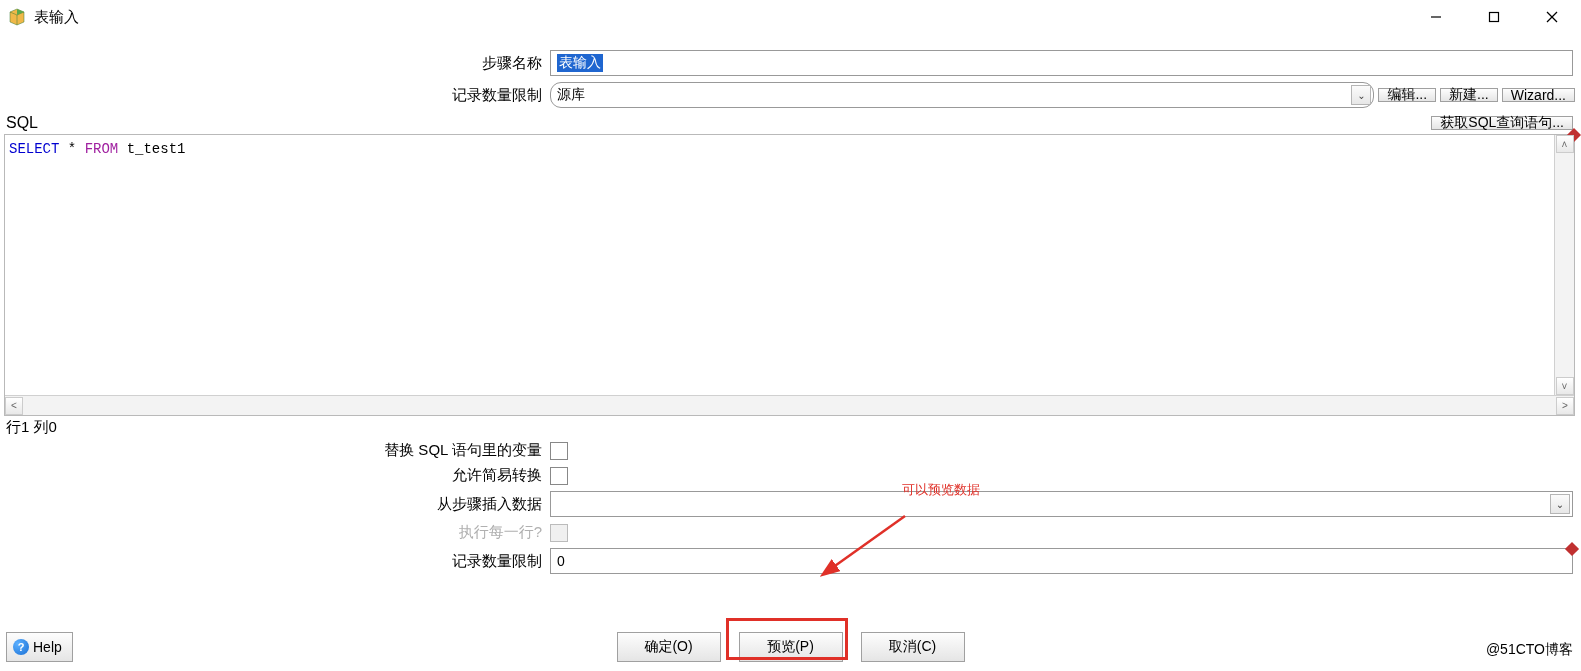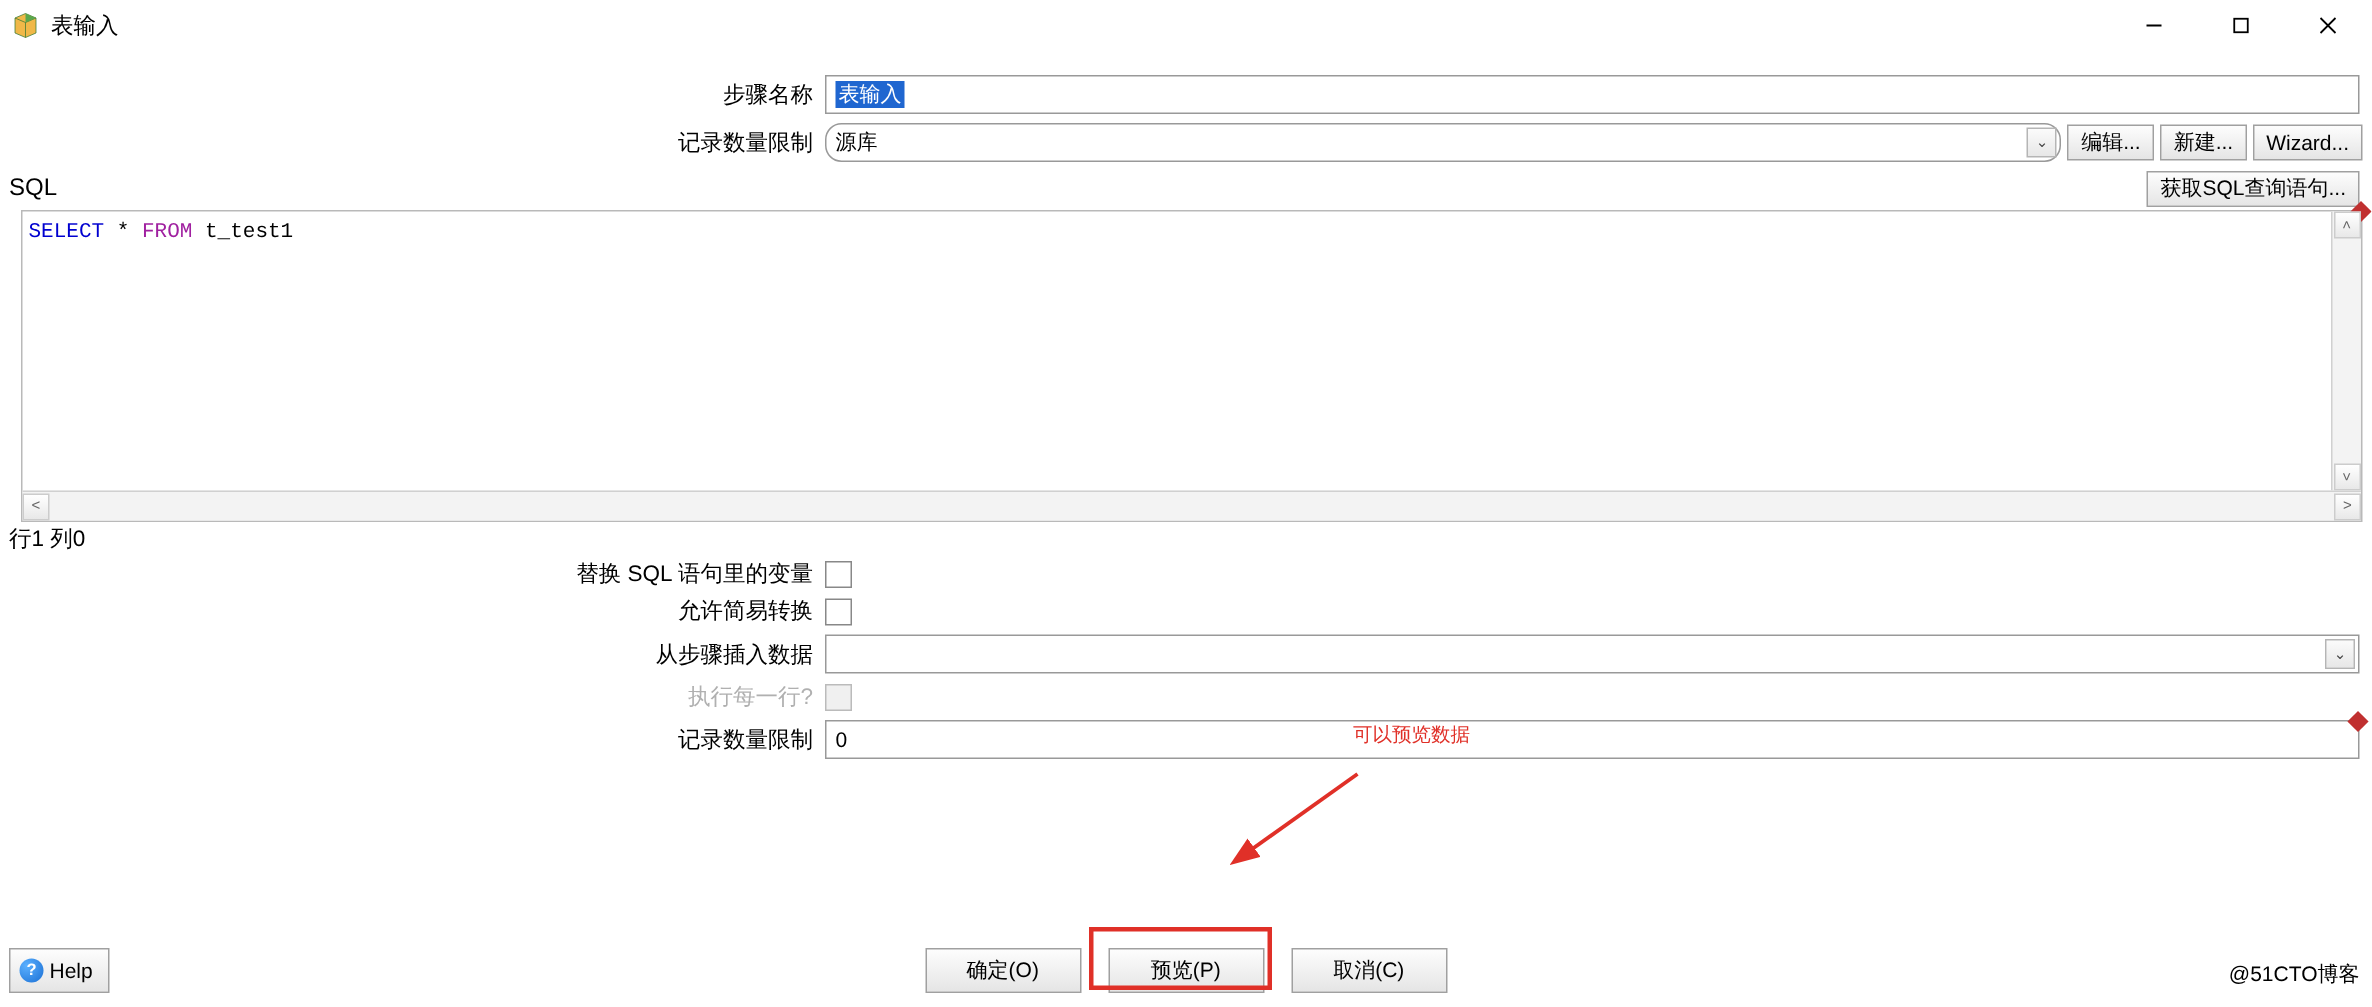--- a/index.html
+++ b/index.html
@@ -85,21 +85,21 @@
     border-radius: 11px;
   }
   .combo-arrow {
     width: 20px; height: 20px;
     border: 1px solid #b5b5b5;
     background: linear-gradient(#fbfbfb,#e7e7e7);
     display:flex; align-items:center; justify-content:center;
     font-size:10px; color:#444;
   }
   .btn {
-    height: 24px;
+    height: 14px;
     padding: 0 8px;
     border: 1px solid #a0a0a0;
     background: linear-gradient(#fdfdfd,#e5e5e5);
     font-size: 14px;
     margin-left: 4px;
     display:inline-flex;
     align-items:center;
     cursor: default;
   }
 
@@ -107,23 +107,23 @@
   .sql-header-row {
     display: flex;
     align-items: center;
     justify-content: space-between;
     padding: 0 8px 0 6px;
     margin-top: 4px;
     text-align: right;
   }
   .sql-label { font-size: 16px; }
   .sql-editor-wrap {
-    margin: 2px 6px 0 14px;
+    margin: 2px 6px 0 4px;
     border: 1px solid #b9b9b9;
-    height: 208px;
+    height: 282px;
     position: relative;
     display: flex;
     flex-direction: column;
   }
   .sql-editor {
     flex: 1;
     padding: 4px 4px 0 4px;
     font-family: Consolas, "Courier New", monospace;
     font-size: 14px;
     line-height: 1.45;

